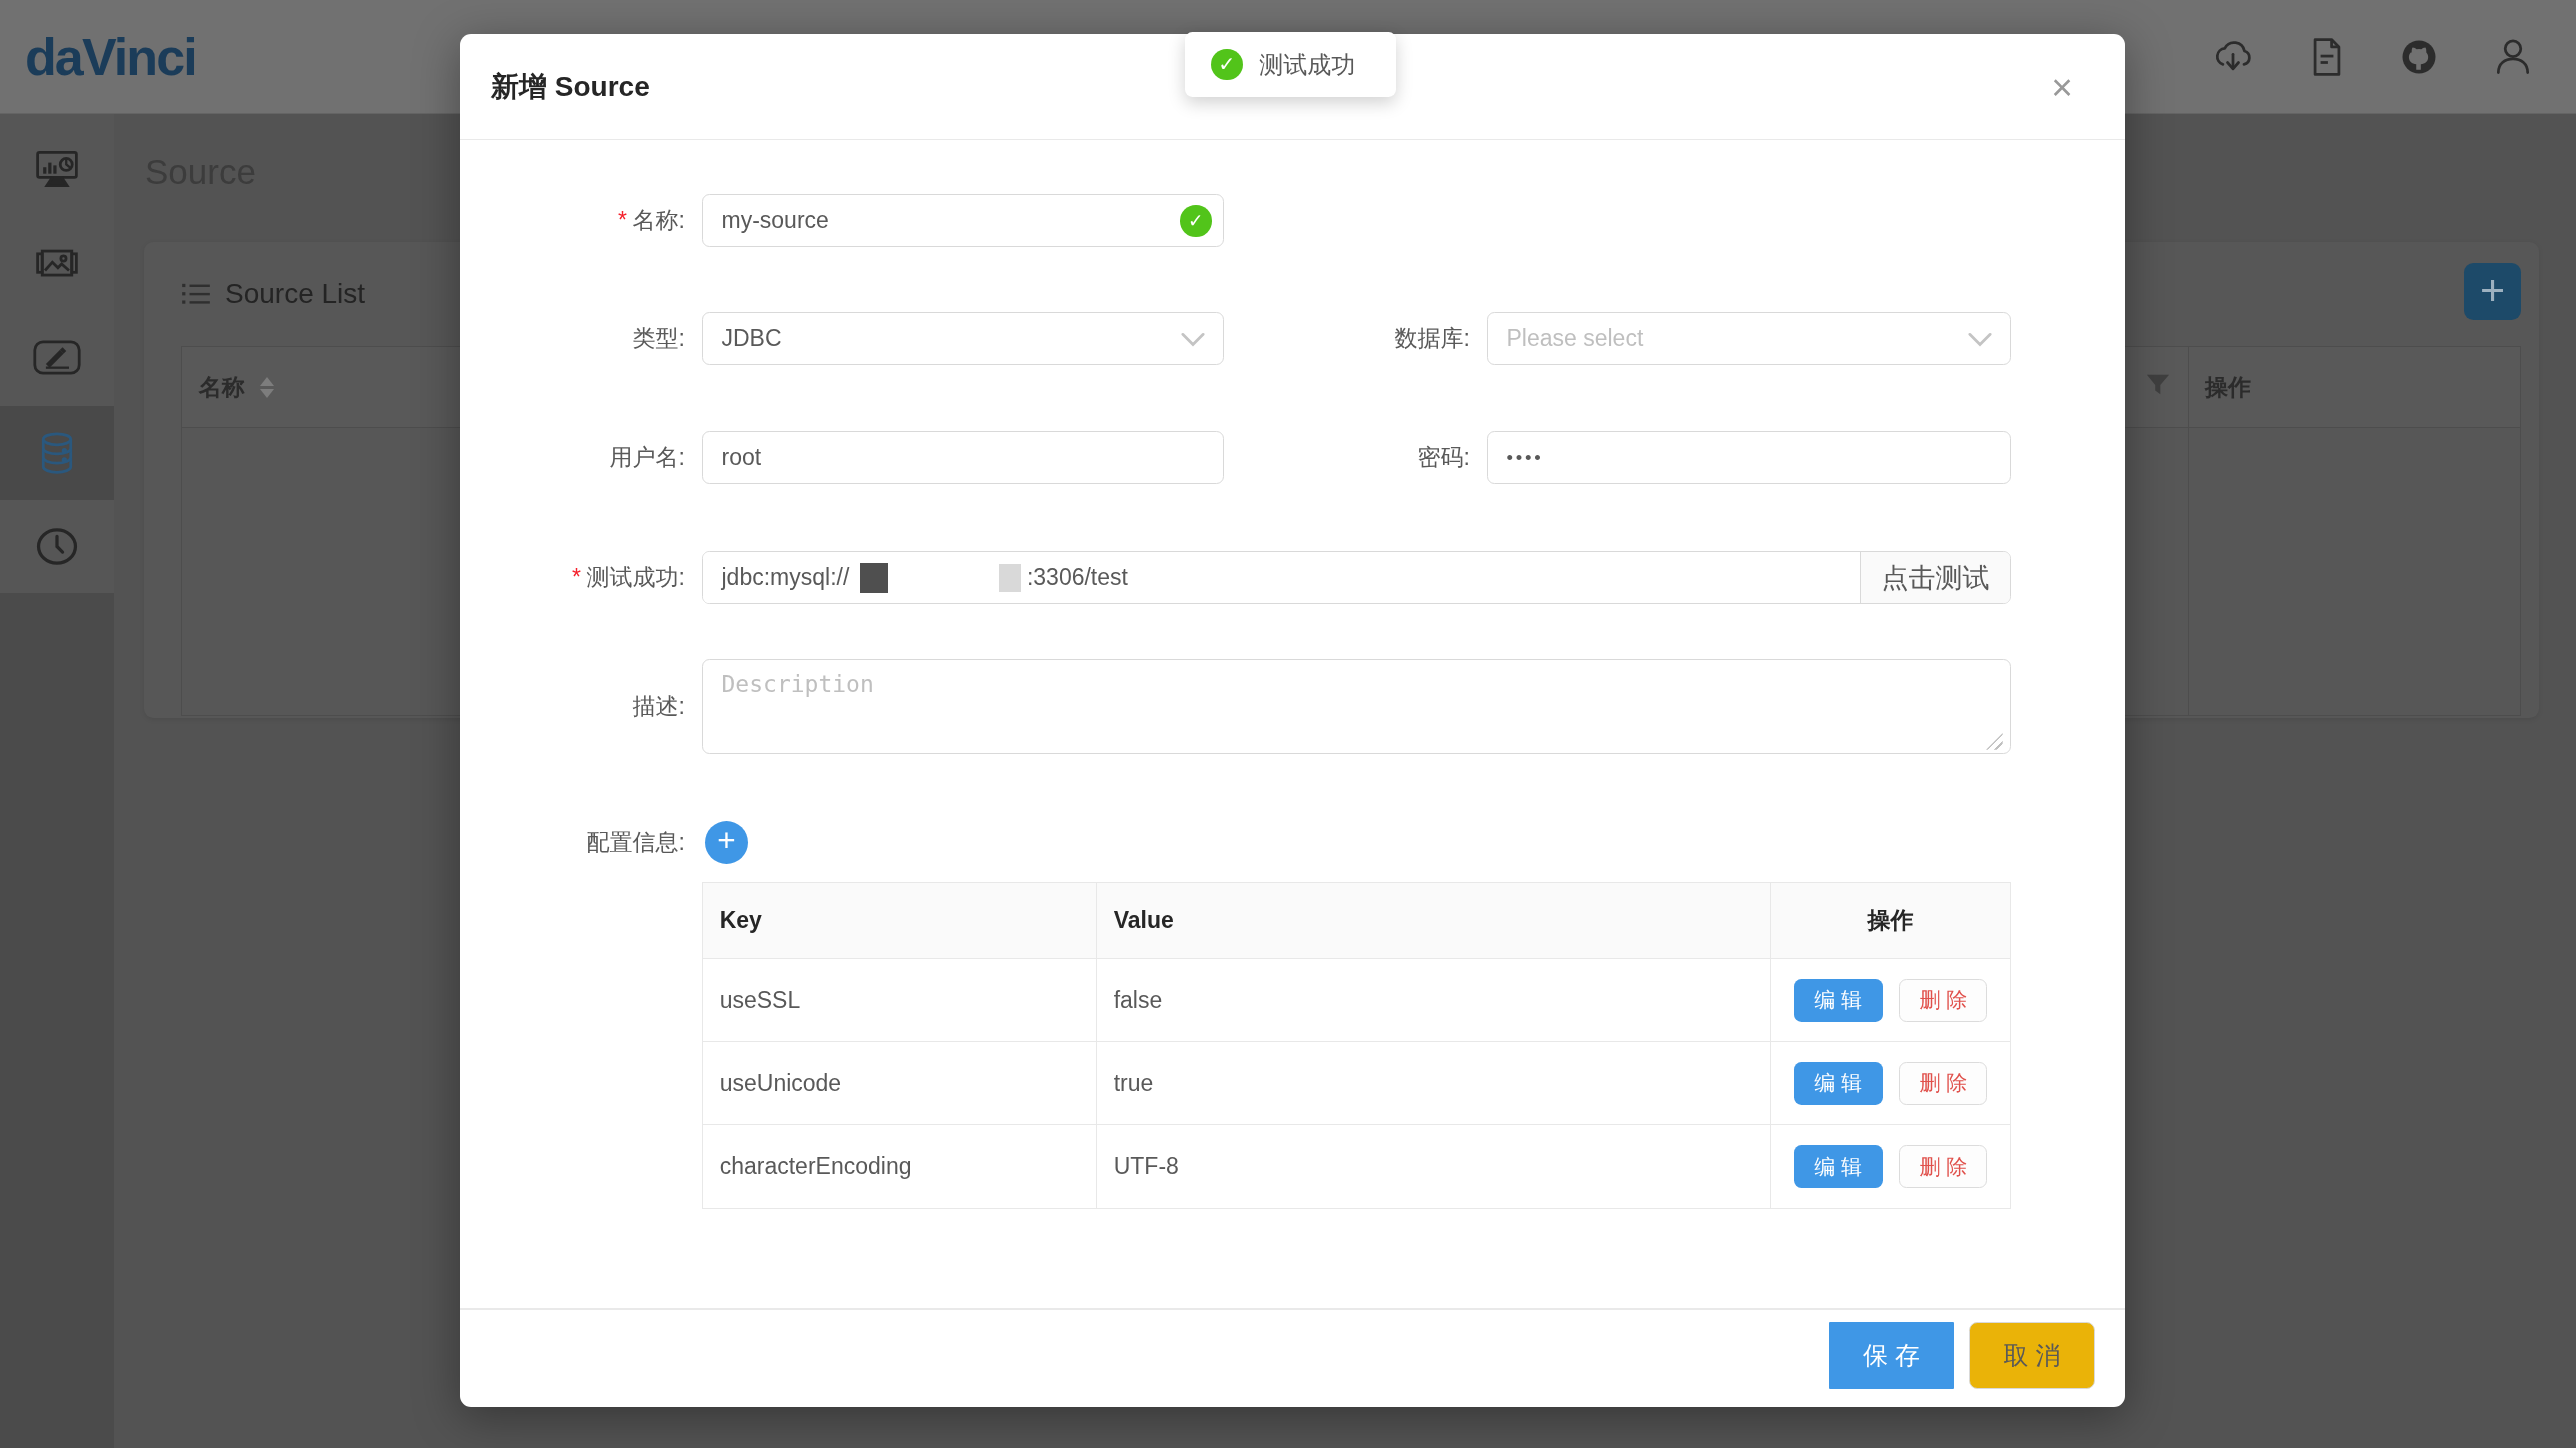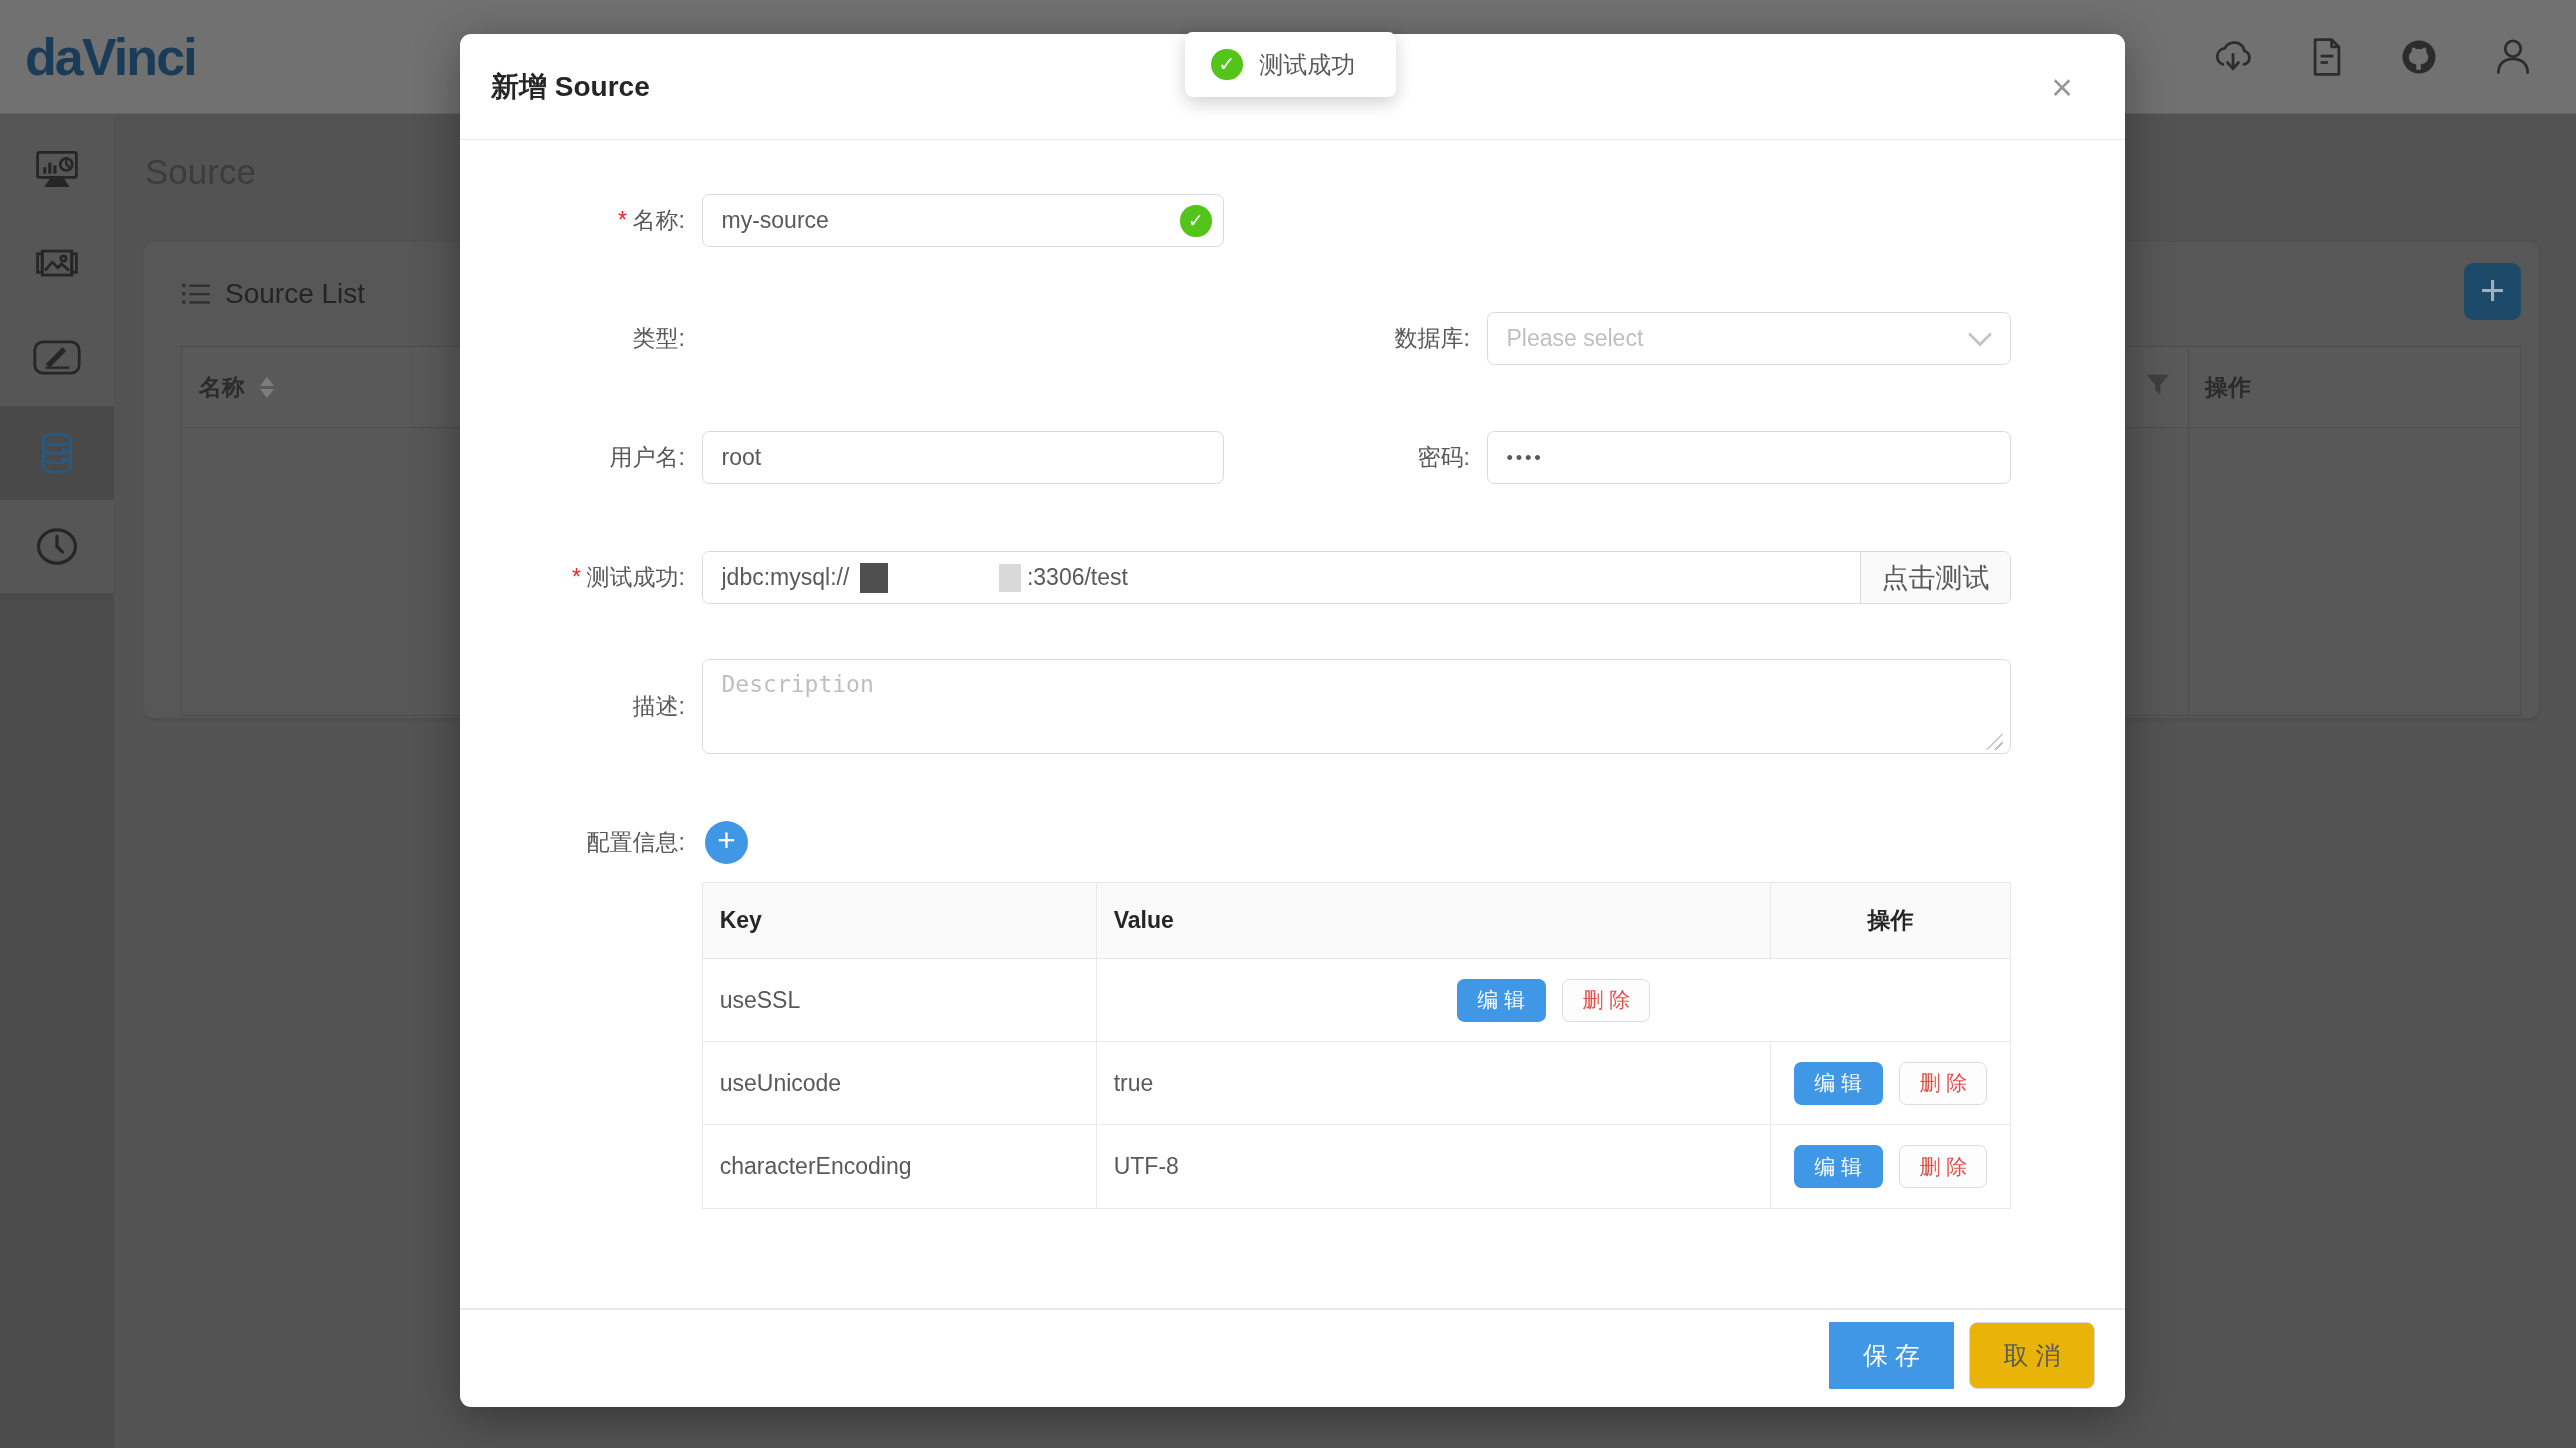--- a/index.html
+++ b/index.html
@@ -226,20 +226,26 @@
 
   <div class="abs flabel" style="left:37px;top:160px;width:188px;">
     <span class="req">*</span><span>名称:</span>
   </div>
   <div class="abs" style="left:242px;top:160px;width:522px;">
     <input class="ctrl" value="my-source" style="">
     <div class="abs check-badge" style="left:478px;top:11px;">✓</div>
   </div>
 
   <div class="abs flabel" style="left:37px;top:278px;width:188px;">类型:</div>
+  <div class="abs ctrl select" style="left:242px;top:278px;width:522px;">
+    <span>JDBC</span>
+    <svg width="26" height="26" viewBox="0 0 28 28" fill="none" stroke="#c4c4c4" stroke-width="3" stroke-linecap="round">
+        <polyline points="3,9 14,20 25,9"></polyline>
+      </svg>
+  </div>
   <div class="abs flabel" style="left:870px;top:278px;width:140px;">数据库:</div>
   <div class="abs ctrl select" style="left:1027px;top:278px;width:524px;">
     <span class="placeholder">Please select</span>
     <svg width="26" height="26" viewBox="0 0 28 28" fill="none" stroke="#c4c4c4" stroke-width="3" stroke-linecap="round">
         <polyline points="3,9 14,20 25,9"></polyline>
       </svg>
   </div>
 
   <div class="abs flabel" style="left:37px;top:397px;width:188px;">用户名:</div>
   <div class="abs" style="left:242px;top:397px;width:522px;">
@@ -271,20 +277,21 @@
   <div class="abs round-add" style="left:245px;top:787px;">+</div>
 
   <div class="abs cfg-table">
     <div class="cfg-head">
       <div class="c-key">Key</div>
       <div class="c-val">Value</div>
       <div class="c-act">操作</div>
     </div>
     <div class="cfg-row">
       <div class="c-key">useSSL</div>
+      <div class="c-val">false</div>
       <div class="c-act">
         <button class="btn-edit">编 辑</button>
         <button class="btn-del">删 除</button>
       </div>
     </div>
     <div class="cfg-row">
       <div class="c-key">useUnicode</div>
       <div class="c-val">true</div>
       <div class="c-act">
         <button class="btn-edit">编 辑</button>

